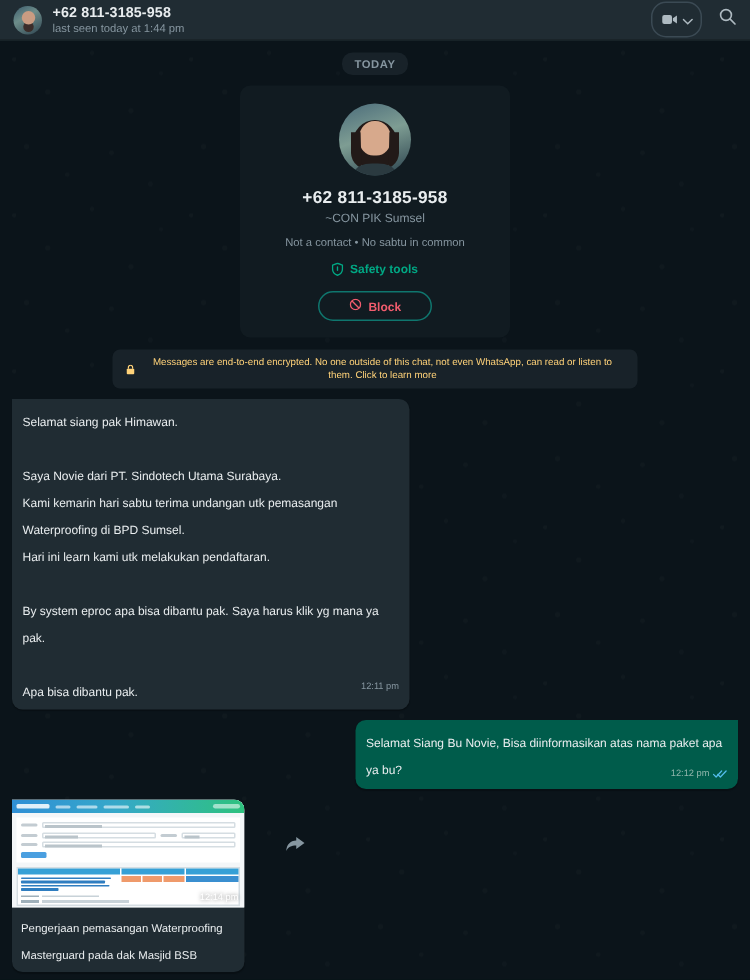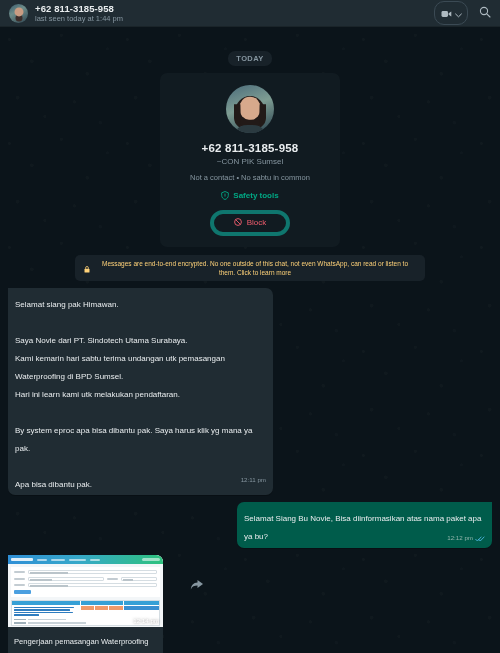--- a/index.html
+++ b/index.html
@@ -49,21 +49,21 @@
       radial-gradient(circle at 8% 12%, rgba(255,255,255,.022) 0 1.2px, transparent 1.6px),
       radial-gradient(circle at 27% 33%, rgba(255,255,255,.02) 0 1.6px, transparent 2px),
       radial-gradient(circle at 52% 8%, rgba(255,255,255,.018) 0 1.3px, transparent 1.7px),
       radial-gradient(circle at 74% 45%, rgba(255,255,255,.02) 0 1.5px, transparent 2px),
       radial-gradient(circle at 91% 21%, rgba(255,255,255,.017) 0 1.2px, transparent 1.6px),
       radial-gradient(circle at 15% 68%, rgba(255,255,255,.02) 0 1.6px, transparent 2px),
       radial-gradient(circle at 38% 86%, rgba(255,255,255,.018) 0 1.3px, transparent 1.7px),
       radial-gradient(circle at 63% 72%, rgba(255,255,255,.02) 0 1.4px, transparent 1.8px),
       radial-gradient(circle at 85% 92%, rgba(255,255,255,.017) 0 1.5px, transparent 1.9px);
     background-size: 118px 104px, 118px 104px, 118px 104px, 118px 104px, 118px 104px, 118px 104px, 118px 104px, 118px 104px, 118px 104px;
-    padding: 16px 8px;
+    padding: 0 8px;
     overflow:hidden;
   }
 
   
   .row-center { display:flex; justify-content:center; }
   .date-pill {
     margin-top:8px; background:#182229; color:#8696a0;
     font-size:7.5px; letter-spacing:.4px; font-weight:bold;
     padding:3px 8px; border-radius:7px;
   }
@@ -98,23 +98,23 @@
     width:26px; height:12px; border-radius:42% 42% 0 0; background:#2b3a40;
   }
   .cc-number { color:#e9edef; font-size:11.5px; font-weight:bold; margin-top:9px; letter-spacing:.2px; }
   .cc-sub { color:#8696a0; font-size:8px; margin-top:3px; }
   .cc-meta { color:#8696a0; font-size:7.5px; margin-top:7px; }
   .cc-safety {
     display:flex; align-items:flex-start; gap:4px; margin-top:9px;
     color:#00a884; font-size:8px; font-weight:bold; cursor:pointer;
   }
   .cc-block {
-    margin-top:8px; border:4px solid #0f766e; border-radius:13px;
-    padding:4px 20px; display:flex; align-items:flex-start; gap:5px;
-    color:#f15c6d; font-size:8px; font-weight:normal; cursor:pointer;
+    margin-top:8px; border:1px solid #0f766e; border-radius:13px;
+    padding:4px 20px; display:flex; align-items:center; gap:5px;
+    color:#f15c6d; font-size:8px; font-weight:bold; cursor:pointer;
   }
 
   
   .enc-notice {
     margin:8px auto 0; background:#182229; border-radius:5px;
     padding:4px 9px; display:flex; align-items:center; gap:4px;
     max-width:350px; justify-content:center;
   }
   .enc-text { color:#ffd279; font-size:6.5px; line-height:9px; text-align:center; }
 

